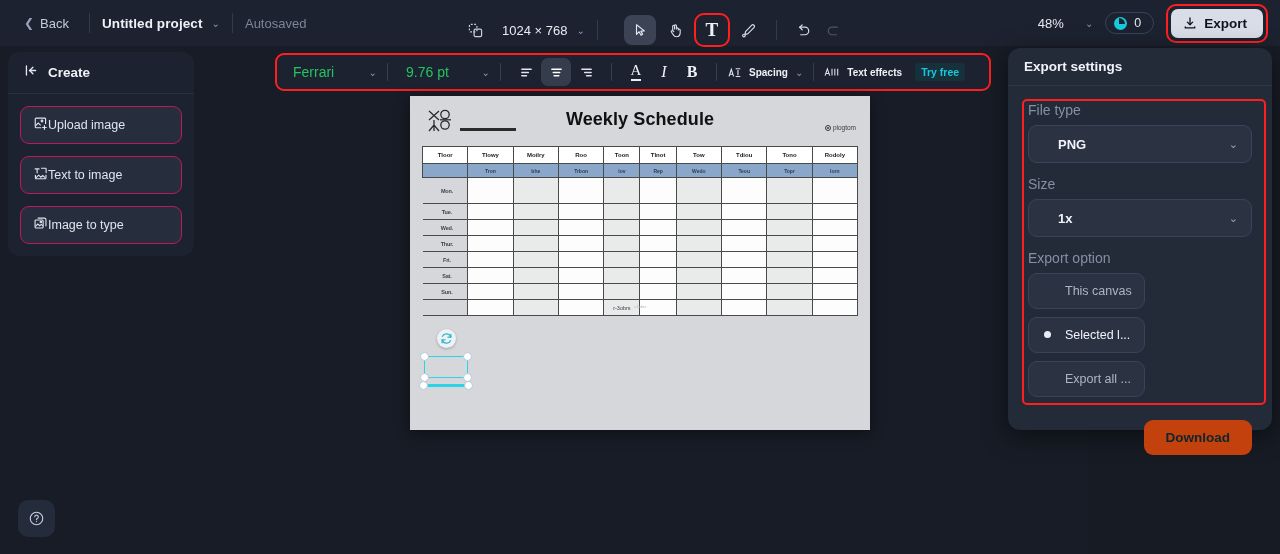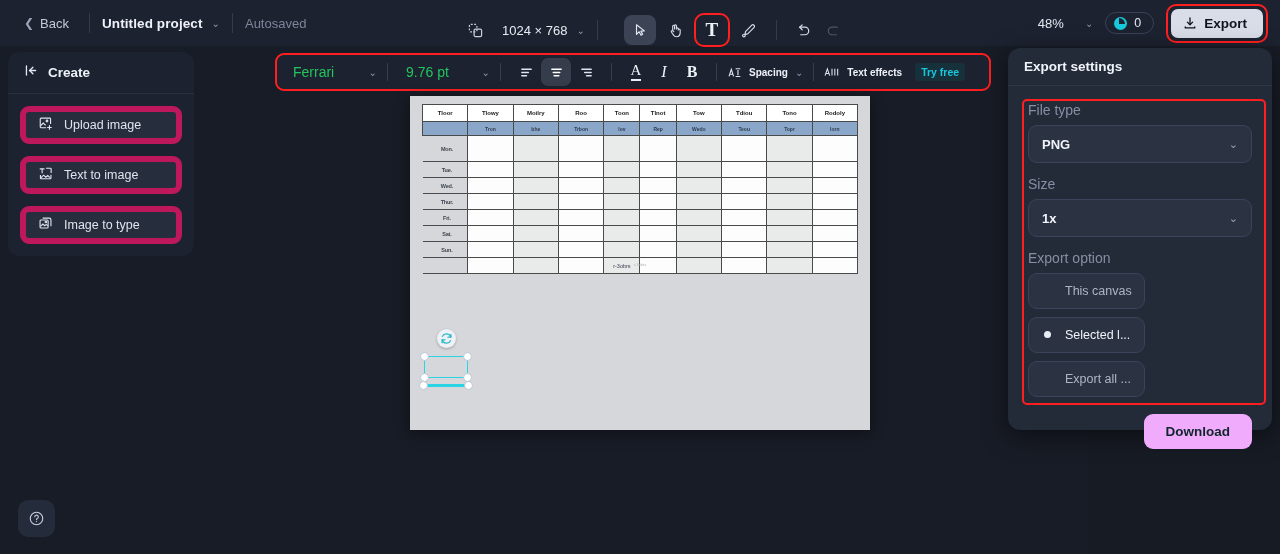--- a/index.html
+++ b/index.html
@@ -91,22 +91,22 @@
 
   
   .leftpanel {
     position: absolute; left: 8px; top: 52px; width: 186px;
     background: #1d2230; border-radius: 12px; padding-bottom: 12px;
   }
   .lp-head { height: 42px; display: flex; align-items: center; gap: 9px; padding: 0 16px; border-bottom: 1px solid #282f3f; }
   .lp-head .tt { color: #eef1f7; font-size: 13.5px; font-weight: bold; }
   .lp-item {
     margin: 12px 12px 0 12px; height: 38px; border-radius: 9px;
-    background: #262d3d; border: 6px solid #be185d;
-    display: flex; align-items: center; gap: 11px; padding: 0 12px; cursor: pointer;
+    background: #262d3d; border: 1px solid #be185d;
+    display: flex; align-items: center; padding: 0 12px; cursor: pointer;
   }
   .lp-item .nm { color: #dfe4ee; font-size: 12.5px; }
   .help-btn {
     position: absolute; left: 18px; top: 500px; width: 37px; height: 37px;
     background: #242b3a; border-radius: 10px; display: flex; align-items: center; justify-content: center; cursor: pointer;
   }
 
   
   .canvas-area { position: absolute; left: 200px; top: 96px; width: 800px; height: 440px; }
   .artboard {
@@ -188,36 +188,36 @@
   .ep-body-hl {
     position: absolute; left: 14px; top: 51px; right: 6px; height: 306px;
     border: 2px solid #ff1f1f; border-radius: 5px; pointer-events: none;
   }
   .ep-body { padding: 10px 20px 0 20px; }
   .ep-label { color: #868fa3; font-size: 14px; margin: 6px 0 7px 0; }
   .ep-select {
     height: 38px; background: #2b3343; border: 1px solid #39435a; border-radius: 9px;
     display: flex; align-items: center; justify-content: space-between; padding: 0 13px; cursor: pointer;
   }
-  .ep-select .val { color: #f0f3f9; font-size: 13px; font-weight: bold; }
+  .ep-select .val { color: #f0f3f9; font-size: 13px; font-weight: bold; margin-left: 16px; }
   .ep-select .cv { color: #9aa3b8; font-size: 11px; }
   .radio-grid { display: flex; flex-wrap: wrap; gap: 8px; margin-top: 2px; }
   .radio-opt {
     width: 117px; height: 36px; background: #2b3343; border: 1px solid #39435a; border-radius: 9px;
     display: flex; align-items: center; gap: 9px; padding: 0 12px; cursor: pointer;
   }
   .rdo { width: 15px; height: 15px; border-radius: 50%; border: 1.5px solid #6c7param; border-color: #6c778f; flex: none; position: relative; }
   .rdo.on { border-color: #e9edf5; }
   .rdo.on::after { content:""; position:absolute; left:3px; top:3px; width:7px; height:7px; border-radius:50%; background:#e9edf5; }
   .radio-opt .rl { color: #aeb6c6; font-size: 12.5px; }
   .radio-opt.sel .rl { color: #f0f3f9; }
   .dl-wrap { display: flex; justify-content: flex-end; margin-top: 17px; }
   .dl-btn {
-    background: #f0abfc; color: #10262b; font-size: 13.5px; font-weight: bold;
-    border-radius: 9px; padding: 10px 22px; cursor: pointer;
+    background: #c2410c; color: #10262b; font-size: 13.5px; font-weight: bold;
+    border-radius: 9px; padding: 10px 22px; cursor: pointer; margin-top: 6px;
   }
 </style>
 </head>
 <body>
 
 <div class="app">
 
   <div class="topbar">
     <div class="tb-left">
       <div class="back-btn">
@@ -402,20 +402,36 @@
     <svg width="17" height="17" viewBox="0 0 18 18" stroke="#c9cfdd" stroke-width="1.2" fill="none">
       <circle cx="9" cy="9" r="6.6"></circle>
       <path d="M7.2 7.2a1.85 1.85 0 113.1 1.4c-.6.5-1.3.8-1.3 1.7" stroke-linecap="round"></path>
       <circle cx="9" cy="12.3" r=".6" fill="#c9cfdd" stroke="none"></circle>
     </svg>
   </div>
 
   <div class="canvas-area">
     <div class="artboard">
       <div class="ab-inner">
+        <div class="ab-head">
+          <div class="logo-mark">
+            <svg width="32" height="26" viewBox="0 0 32 26" stroke="#2b2b2b" stroke-width="1.3" fill="none">
+              <path d="M3 3 L13 12 M13 3 L3 12 M8 12 L8 23 M3 23 L8 17 L13 23"></path>
+              <circle cx="19" cy="6.5" r="4.2"></circle>
+                <circle cx="19" cy="17" r="4.2"></circle>
+              <path d="M14 11.8h11"></path>
+            </svg>
+          </div>
+          <div class="logo-line"></div>
+          <div class="ab-title">Weekly Schedule</div>
+          <div class="ab-brand">
+            <span class="brandcirc"></span>
+            <span>plogtom</span>
+          </div>
+        </div>
 
         <table class="sched">
           <colgroup>
             <col style="width:10%">
               <col style="width:10%">
               <col style="width:10%">
               <col style="width:10%">
               <col style="width:8%">
             <col style="width:8%">
               <col style="width:10%">

